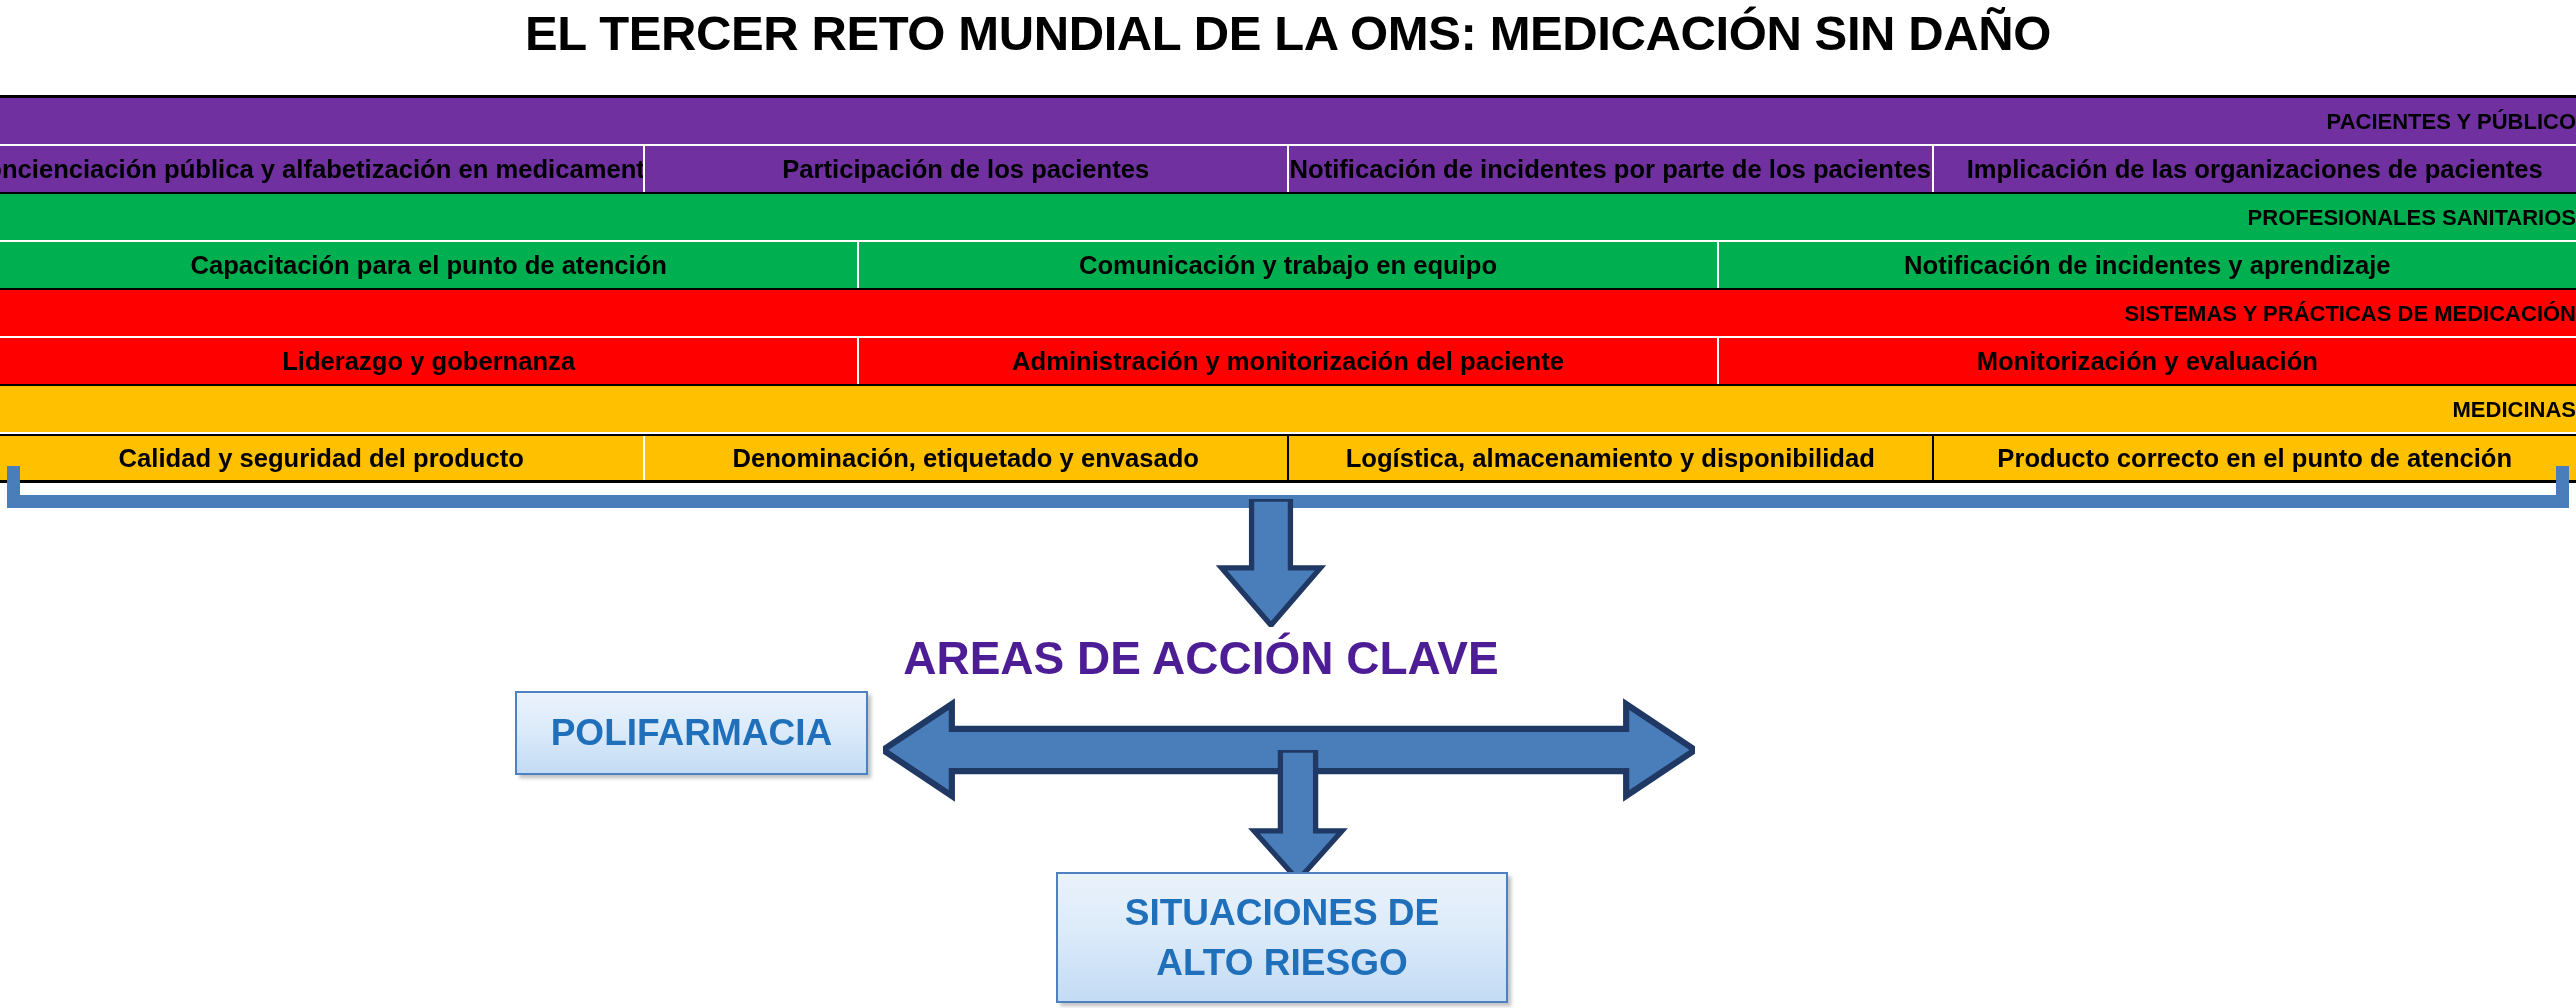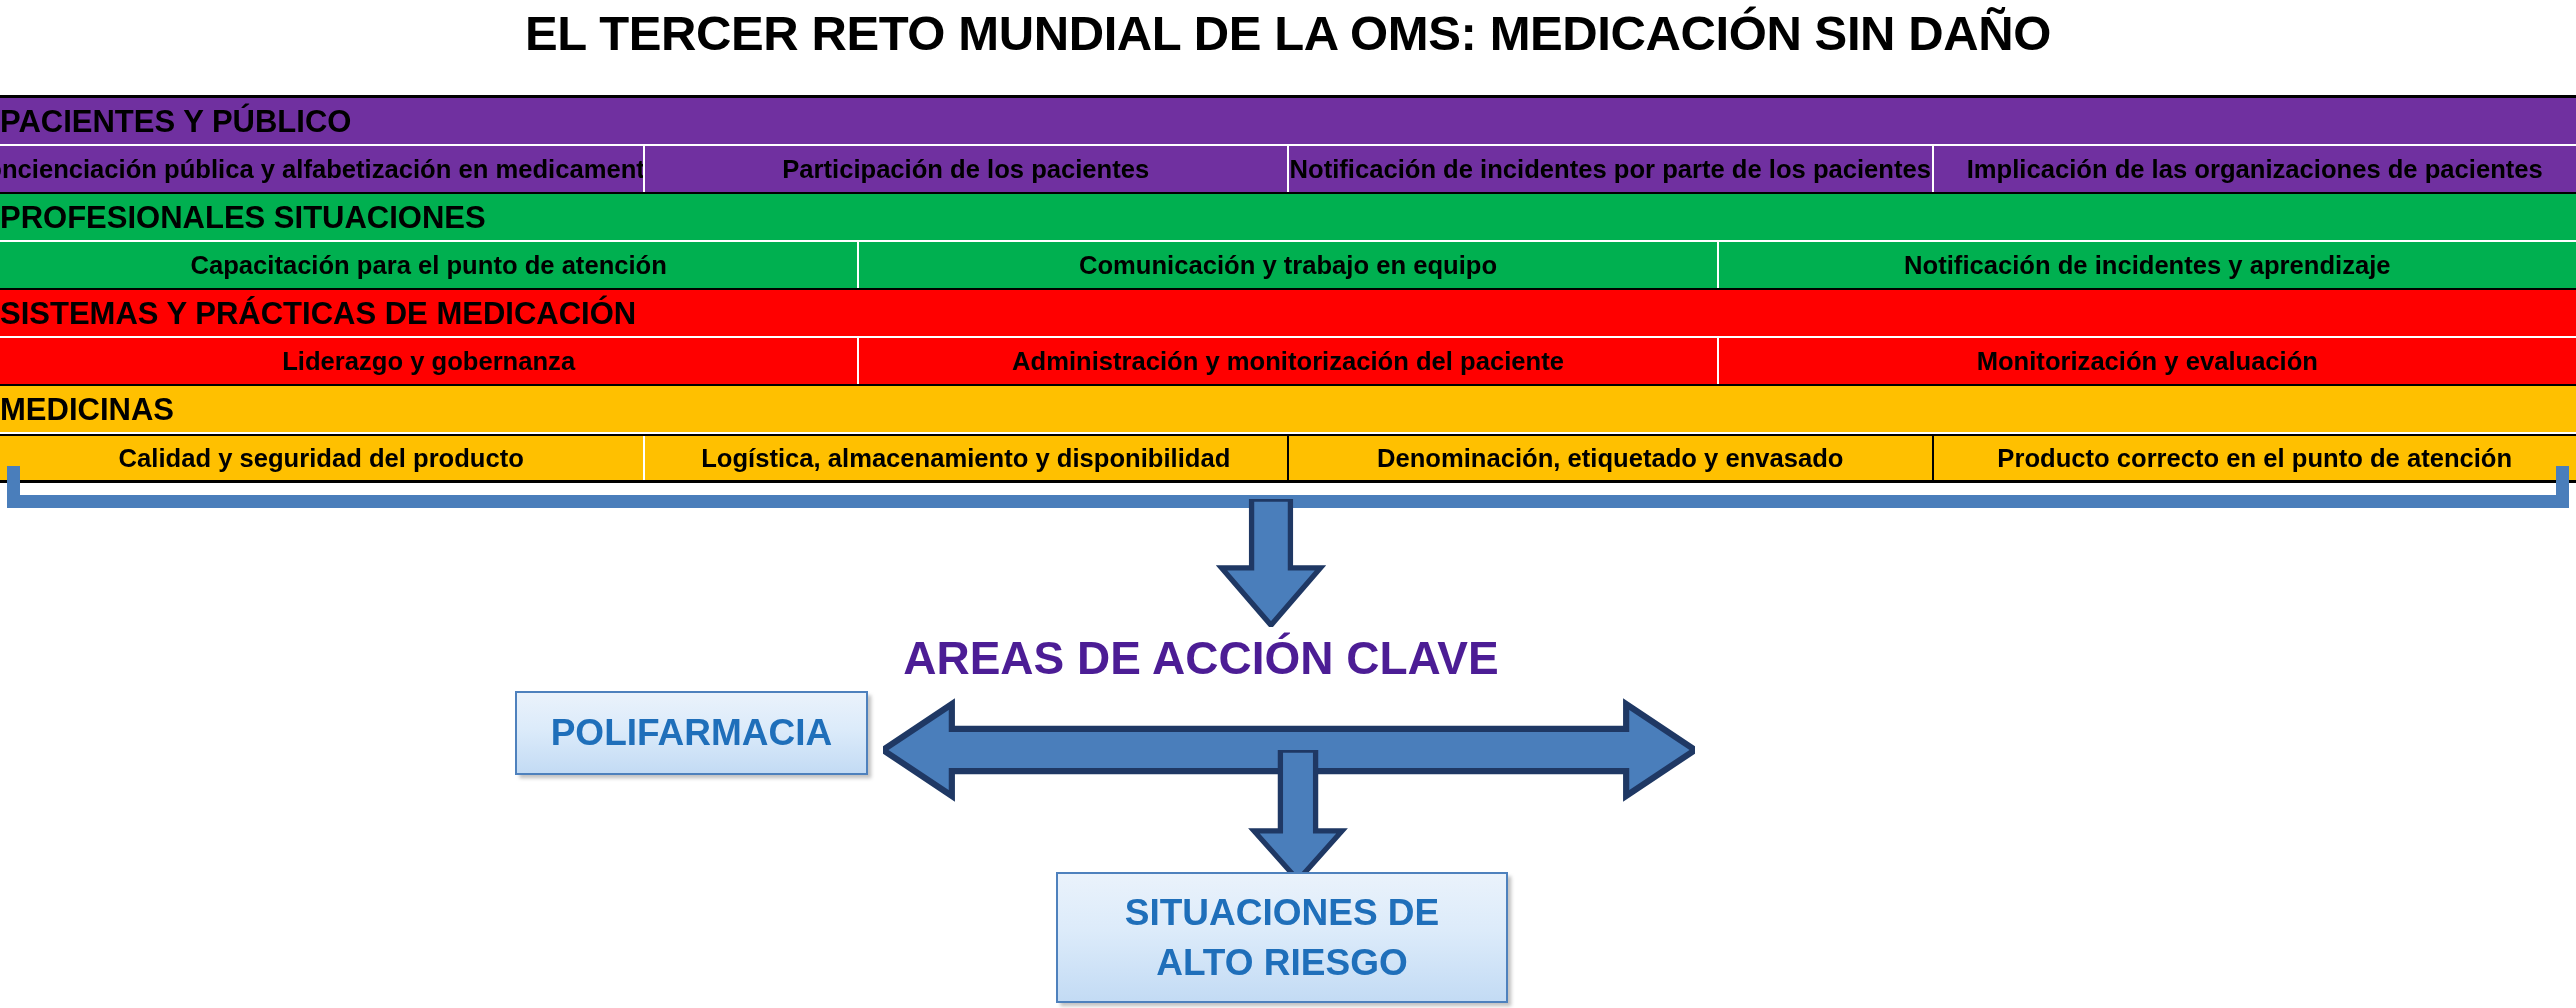--- a/index.html
+++ b/index.html
@@ -43,22 +43,22 @@
     border-bottom: 3.5px solid #000000;
     box-sizing: border-box;
   }
   .band {
     position: relative;
     width: 100%;
   }
   .band-header {
     height: 48px;
     line-height: 48px;
-    text-align: left;
-    font-size: 31px;
+    text-align: right;
+    font-size: 22px;
     font-weight: bold;
     color: #000000;
     white-space: nowrap;
     overflow: hidden;
     box-sizing: border-box;
   }
   .band-cells {
     display: flex;
     height: 46px;
     box-sizing: border-box;
@@ -203,43 +203,43 @@
       <div class="band-header">PACIENTES Y PÚBLICO</div>
       <div class="band-cells">
         <div class="cell">Concienciación pública y alfabetización en medicamentos</div>
         <div class="cell">Participación de los pacientes</div>
         <div class="cell">Notificación de incidentes por parte de los pacientes</div>
         <div class="cell">Implicación de las organizaciones de pacientes</div>
       </div>
     </div>
 
     <div class="band green">
-      <div class="band-header">PROFESIONALES SITUACIONES</div>
+      <div class="band-header">PROFESIONALES SANITARIOS</div>
       <div class="band-cells">
         <div class="cell">Capacitación para el punto de atención</div>
         <div class="cell">Comunicación y trabajo en equipo</div>
         <div class="cell">Notificación de incidentes y aprendizaje</div>
       </div>
     </div>
 
     <div class="band red">
       <div class="band-header">SISTEMAS Y PRÁCTICAS DE MEDICACIÓN</div>
       <div class="band-cells">
         <div class="cell">Liderazgo y gobernanza</div>
         <div class="cell">Administración y monitorización del paciente</div>
         <div class="cell">Monitorización y evaluación</div>
       </div>
     </div>
 
     <div class="band orange">
       <div class="band-header">MEDICINAS</div>
       <div class="band-cells">
         <div class="cell">Calidad y seguridad del producto</div>
+        <div class="cell">Denominación, etiquetado y envasado</div>
         <div class="cell">Logística, almacenamiento y disponibilidad</div>
-        <div class="cell">Denominación, etiquetado y envasado</div>
         <div class="cell">Producto correcto en el punto de atención</div>
       </div>
     </div>
 
   </div>
 
   <div id="bracket">
     <div class="b-v-l"></div>
     <div class="b-v-r"></div>
     <div class="b-h"></div>

